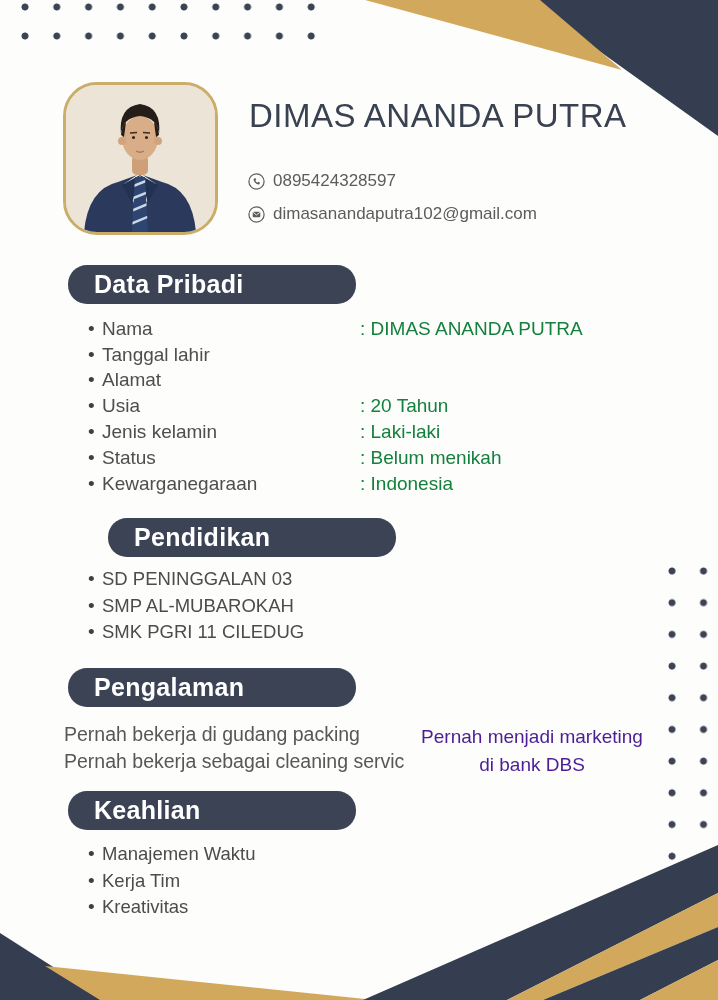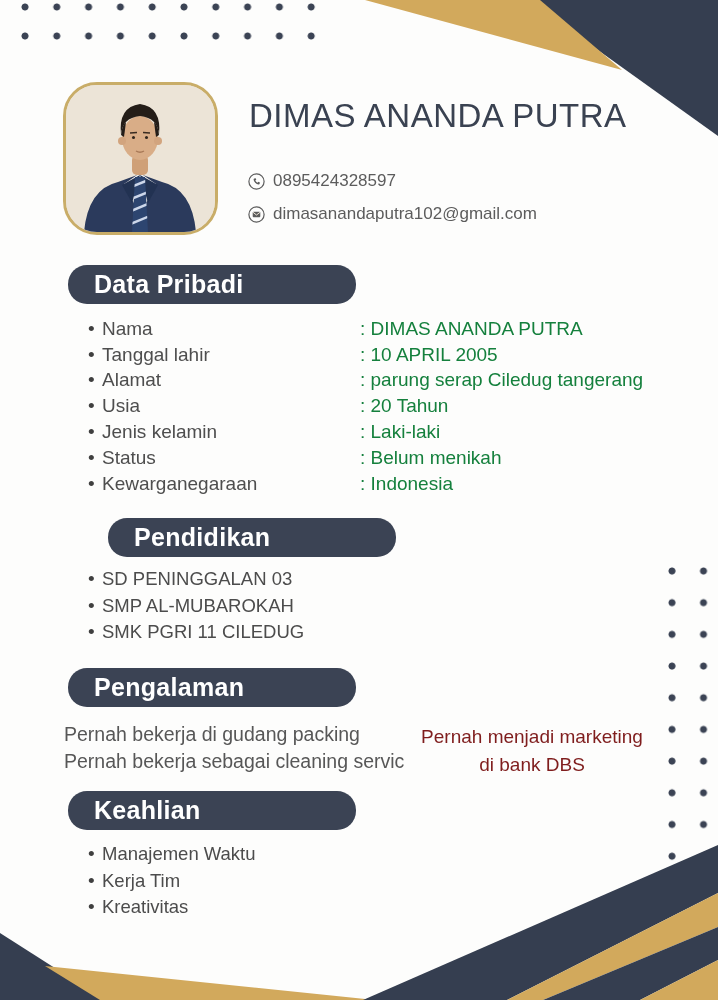--- a/index.html
+++ b/index.html
@@ -54,21 +54,21 @@
   .pvalue{color:#15803d;}
   
   .blist{position:absolute;left:88px;z-index:3;}
   .blist .prow{height:26.4px;font-size:18.5px;color:#4c4c4c;}
   .list-edu{top:566px;}
   .list-skill{top:841px;}
   
   .exp-left{position:absolute;left:64px;top:721px;z-index:3;
     font-size:19.5px;line-height:27px;color:#575757;}
   .exp-right{position:absolute;left:403px;top:723px;width:258px;z-index:3;
-    font-size:19px;line-height:28px;color:#7f1d1d;text-align:center;}
+    font-size:19px;line-height:28px;color:#4c1d95;text-align:center;}
 </style>
 </head>
 <body>
 
 <div class="page">
 
   <div class="dots dots-top"></div>
   <div class="dots dots-right"></div>
 
   <svg class="decor" viewBox="0 0 718 1000" aria-hidden="true">
@@ -152,26 +152,24 @@
   </div>
   <div class="prows">
     <div class="prow">
         <span class="bullet">•</span>
         <span class="plabel">Nama</span>
         <span class="pvalue">: DIMAS ANANDA PUTRA</span>
       </div>
     <div class="prow">
         <span class="bullet">•</span>
         <span class="plabel">Tanggal lahir</span>
-        <span class="pvalue">: 10 APRIL 2005</span>
       </div>
     <div class="prow">
         <span class="bullet">•</span>
         <span class="plabel">Alamat</span>
-        <span class="pvalue">: parung serap Ciledug tangerang</span>
       </div>
     <div class="prow">
         <span class="bullet">•</span>
         <span class="plabel">Usia</span>
         <span class="pvalue">: 20 Tahun</span>
       </div>
     <div class="prow">
         <span class="bullet">•</span>
         <span class="plabel">Jenis kelamin</span>
         <span class="pvalue">: Laki-laki</span>

